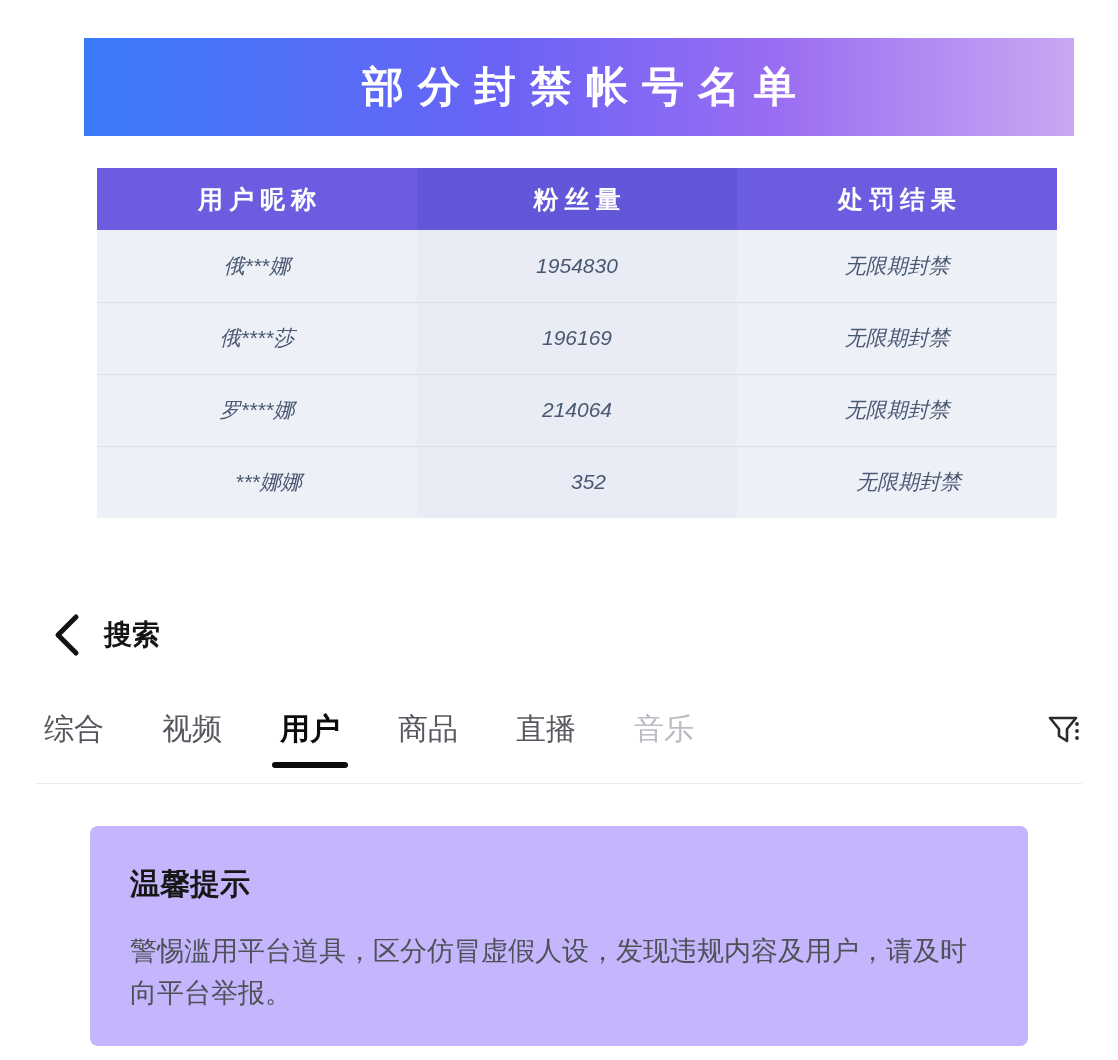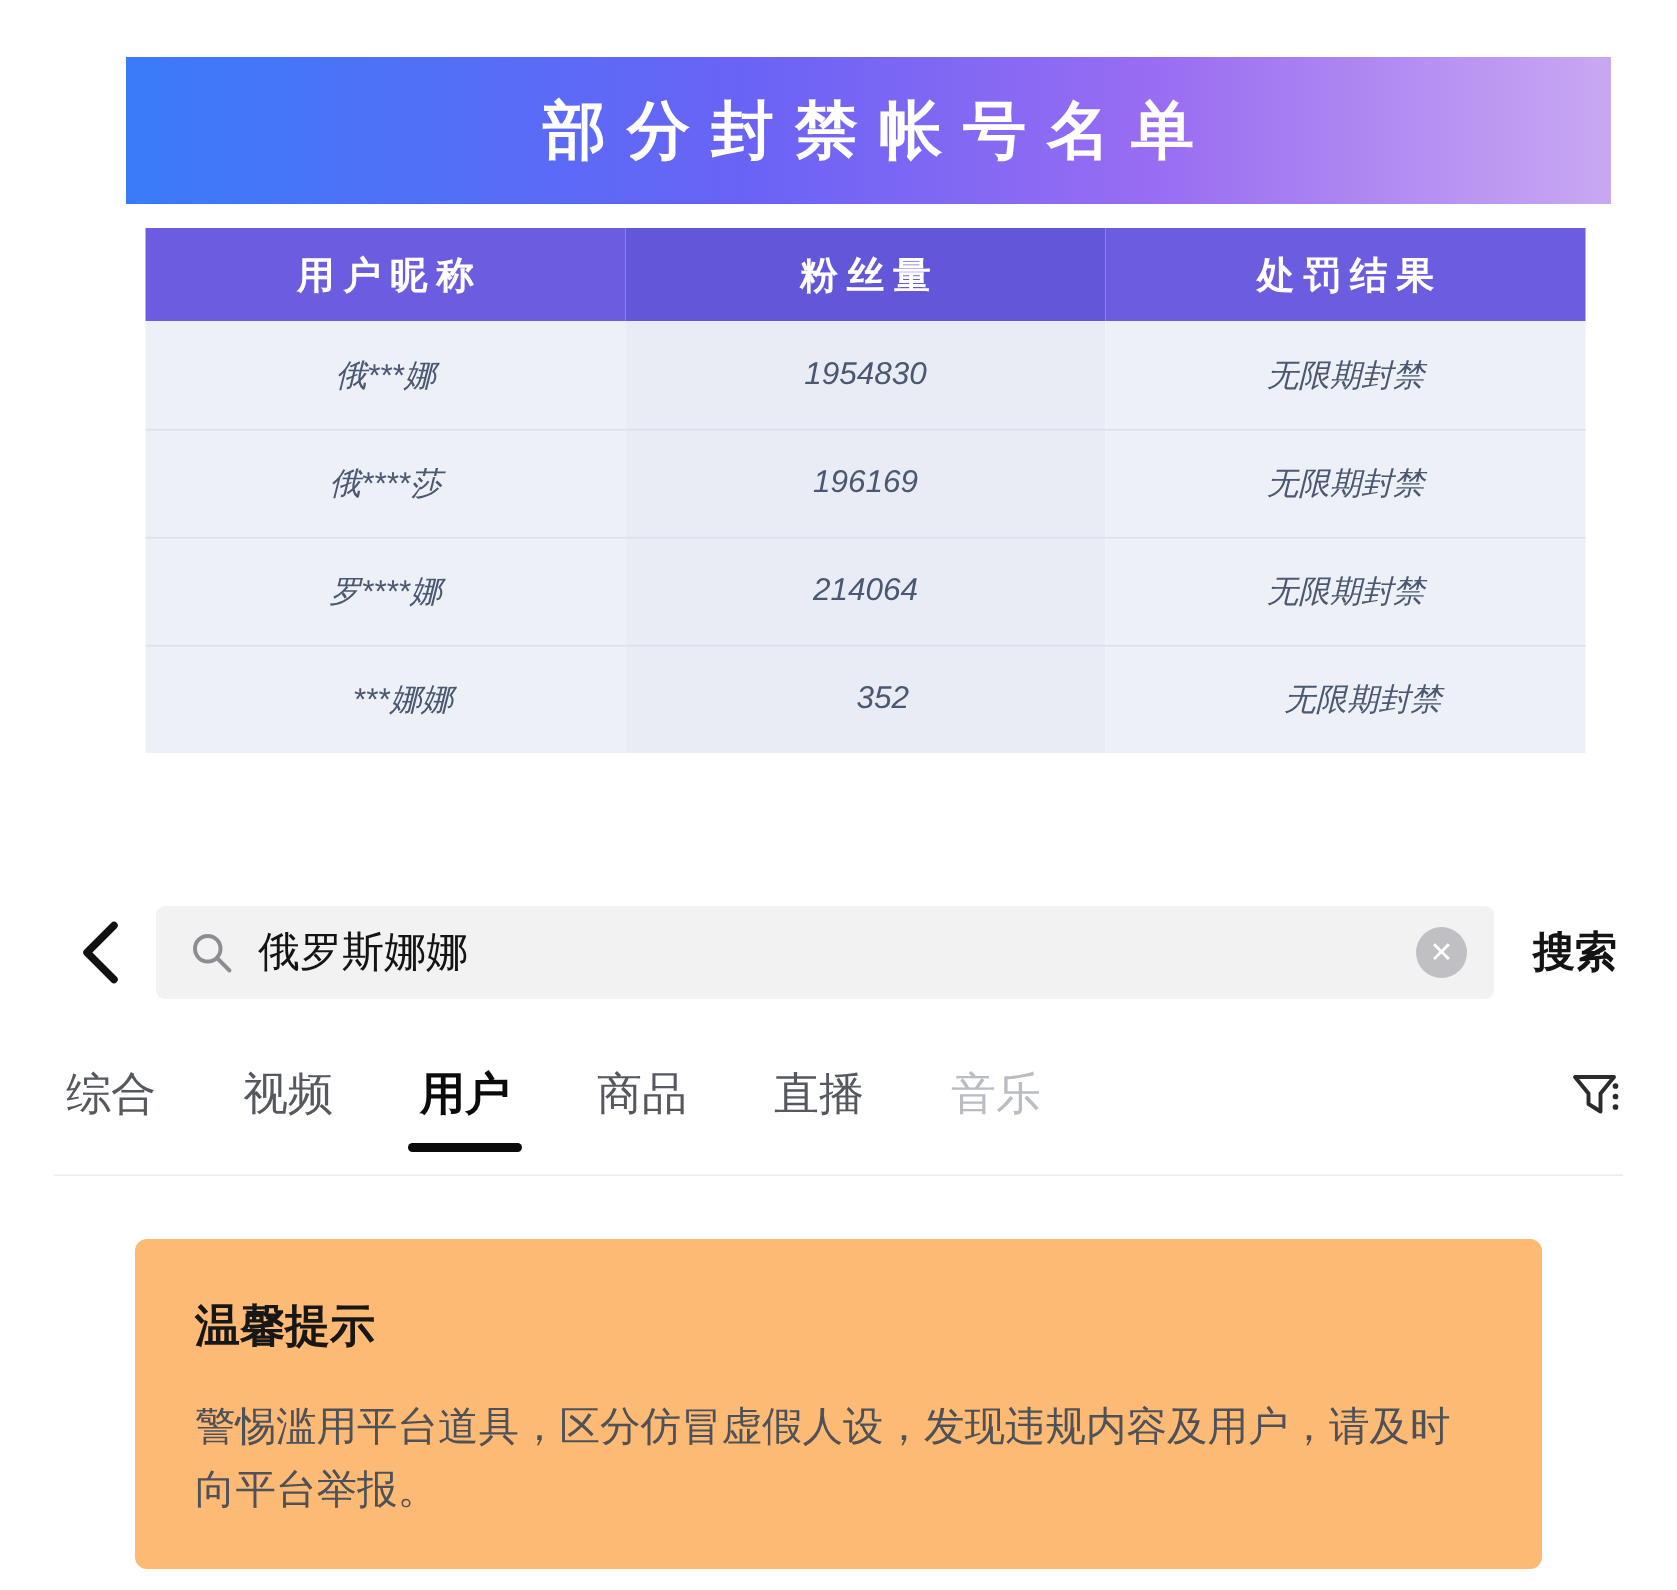--- a/index.html
+++ b/index.html
@@ -38,21 +38,21 @@
     font-weight: bold;
     letter-spacing: 14px;
     text-indent: 14px;
     white-space: nowrap;
   }
 
   
   .table-wrap {
     position: absolute;
     left: 97px;
-    top: 152px;
+    top: 168px;
     width: 960px;
   }
   table.ban-table {
     width: 100%;
     border-collapse: collapse;
     table-layout: fixed;
   }
   table.ban-table thead th {
     background: #6c5ce0;
     color: #ffffff;
@@ -201,21 +201,21 @@
     background: #ececec;
   }
 
   
   .tip-card {
     position: absolute;
     left: 90px;
     top: 826px;
     width: 938px;
     min-height: 220px;
-    background: #fdba74;
+    background: #c4b5fd;
     border-radius: 8px;
     padding: 38px 40px 30px 40px;
   }
   .tip-title {
     font-size: 30px;
     font-weight: bold;
     color: #171717;
     margin-bottom: 26px;
   }
   .tip-body {
@@ -270,30 +270,20 @@
 
 <div class="searchbar">
   <div class="back-btn">
     <span>
       <svg width="34" height="46" viewBox="0 0 34 46" fill="none" xmlns="http://www.w3.org/2000/svg">
         <path d="M26 5 L8 23 L26 41" stroke="#111111" stroke-width="5" stroke-linecap="round" stroke-linejoin="round"></path>
       </svg>
     </span>
   </div>
 
-  <div class="search-field">
-    <span class="search-icon">
-      <svg width="30" height="30" viewBox="0 0 30 30" fill="none" xmlns="http://www.w3.org/2000/svg">
-        <circle cx="12.5" cy="12.5" r="8.5" stroke="#8b8d92" stroke-width="2.6"></circle>
-        <path d="M19 19 L27 27" stroke="#8b8d92" stroke-width="2.6" stroke-linecap="round"></path>
-      </svg>
-    </span>
-    <span class="search-text">俄罗斯娜娜</span>
-    <span class="clear-icon">✕</span>
-  </div>
 
   <div class="search-submit">搜索</div>
 </div>
 
 <div class="tabs">
   <div class="tab">综合</div>
   <div class="tab">视频</div>
   <div class="tab active">用户</div>
   <div class="tab">商品</div>
   <div class="tab">直播</div>

